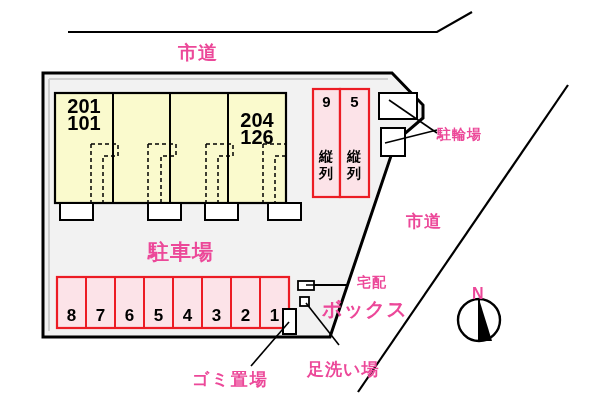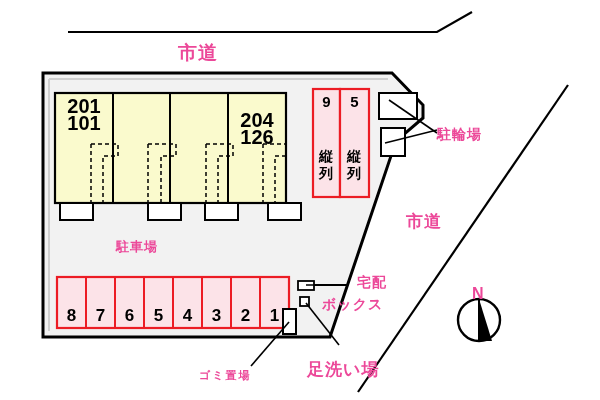--- a/index.html
+++ b/index.html
@@ -3,27 +3,27 @@
 <meta charset="utf-8">
 <style>
   html,body{margin:0;padding:0;background:#ffffff;}
   body{width:600px;height:400px;overflow:hidden;
        font-family:"Liberation Sans","DejaVu Sans",sans-serif;}
   #map{position:relative;width:600px;height:400px;}
   svg{position:absolute;left:0;top:0;}
   .lbl{position:absolute;font-weight:bold;color:#ec4899;white-space:nowrap;}
   .lbl-road-top{font-size:19px;left:178px;top:40px;letter-spacing:1px;}
   .lbl-road-right{font-size:17px;left:406px;top:210px;letter-spacing:1px;}
-  .lbl-parking{font-size:13px;left:116px;top:238px;letter-spacing:1px;}
+  .lbl-parking{font-size:21px;left:148px;top:238px;letter-spacing:1px;}
   .lbl-bicycle{font-size:14px;left:437px;top:126px;letter-spacing:1px;}
   .lbl-delivery1{font-size:14px;left:357px;top:274px;letter-spacing:1px;}
-  .lbl-delivery2{font-size:14px;left:322px;top:296px;letter-spacing:1px;}
+  .lbl-delivery2{font-size:20px;left:322px;top:296px;letter-spacing:1px;}
   .lbl-pet1{font-size:17px;left:319px;top:337px;letter-spacing:1px;}
   .lbl-pet2{font-size:17px;left:307px;top:358px;letter-spacing:1px;}
-  .lbl-trash{font-size:11px;left:199px;top:368px;letter-spacing:2px;}
+  .lbl-trash{font-size:17px;left:192px;top:368px;letter-spacing:2px;}
   .lbl-north{font-size:16px;left:472px;top:285px;}
   .unitnum{position:absolute;font-size:20px;font-weight:bold;color:#000;
            text-align:center;letter-spacing:0px;line-height:17px;}
   .stallnum{position:absolute;font-size:17px;font-weight:bold;color:#000;
             text-align:center;}
   .tannum{position:absolute;font-size:15px;font-weight:bold;color:#000;
           text-align:center;}
   .tantxt{position:absolute;font-size:14px;font-weight:bold;color:#000;
           text-align:center;line-height:17px;width:22px;}
 </style>

